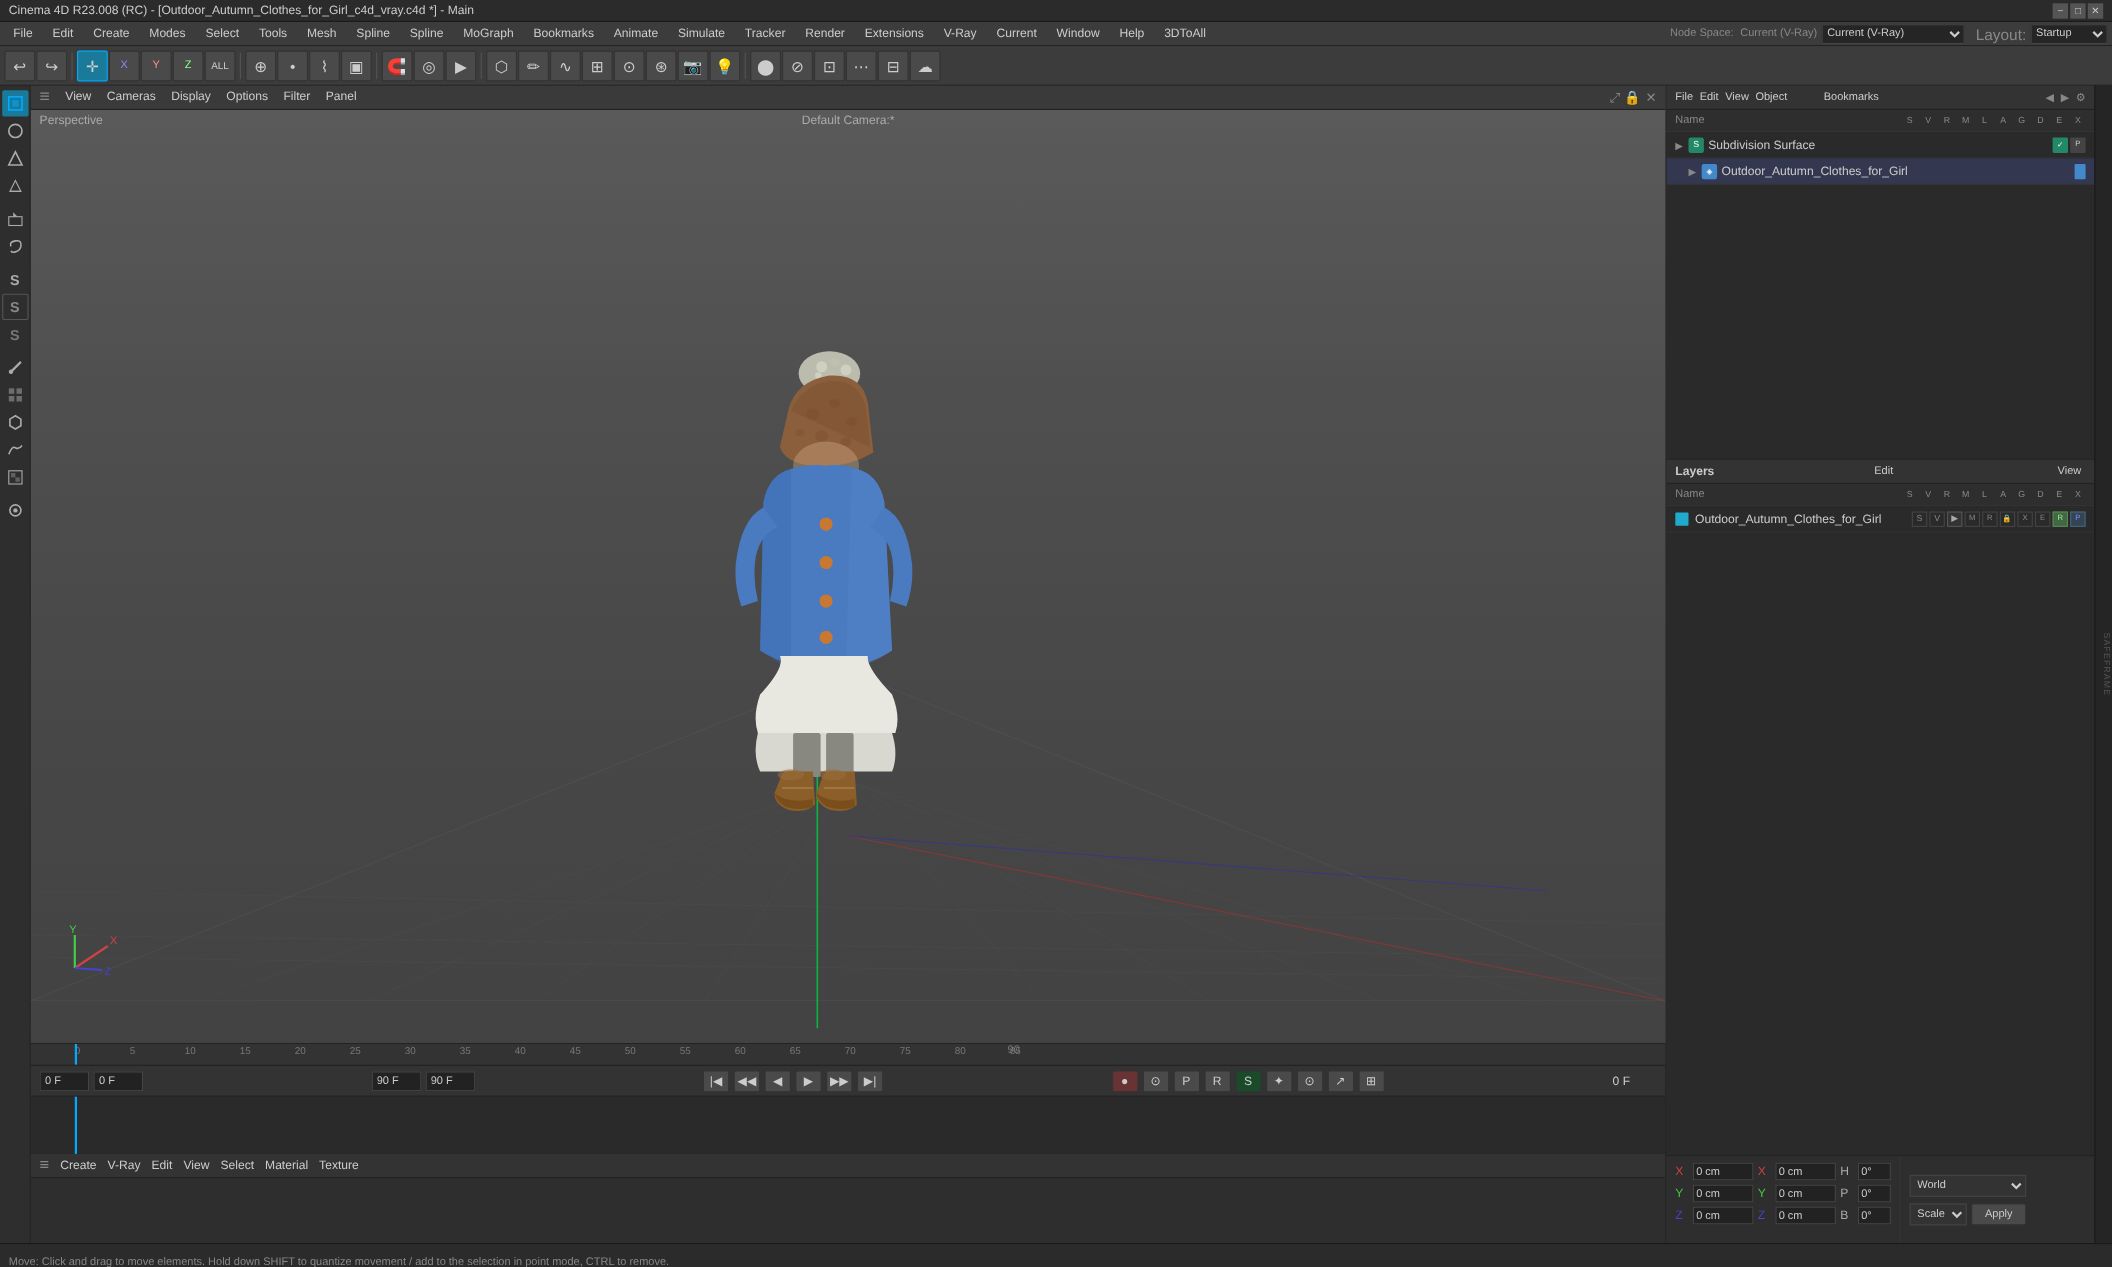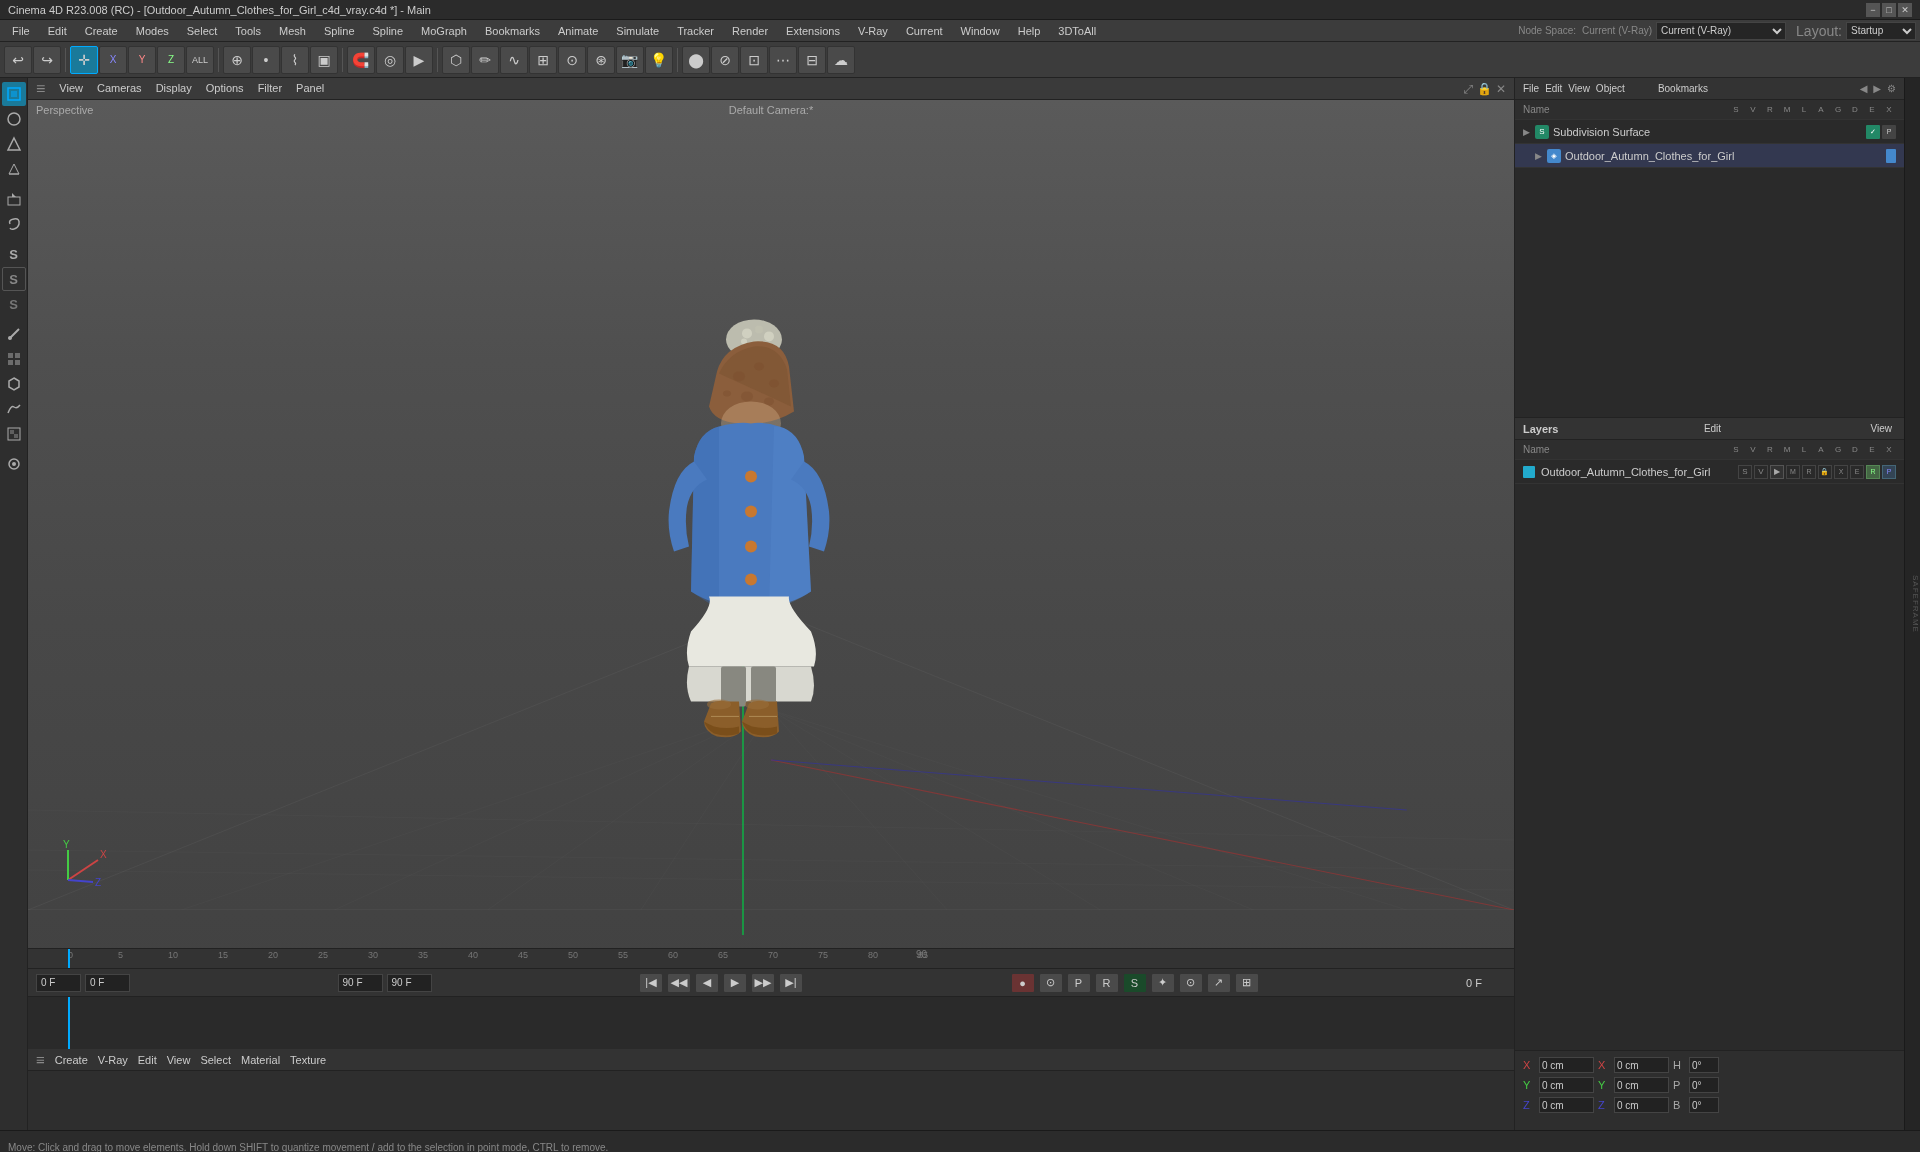--- a/index.html
+++ b/index.html
@@ -834,20 +834,36 @@
         <div style="display:flex;align-items:center;gap:4px;">
           <span style="width:12px;font-size:11px;color:#4444cc;">Z</span>
           <input style="width: 55px; height: 16px; background: rgb(34, 34, 34); border: 1px solid rgb(68, 68, 68); color: rgb(204, 204, 204); font-size: 10px; padding: 0px 2px;" value="0 cm">
           <span style="width:12px;font-size:11px;color:#4444cc;">Z</span>
           <input style="width: 55px; height: 16px; background: rgb(34, 34, 34); border: 1px solid rgb(68, 68, 68); color: rgb(204, 204, 204); font-size: 10px; padding: 0px 2px;" value="0 cm">
           <span style="width:12px;font-size:11px;color:#aaa;">B</span>
           <input style="width: 30px; height: 16px; background: rgb(34, 34, 34); border: 1px solid rgb(68, 68, 68); color: rgb(204, 204, 204); font-size: 10px; padding: 0px 2px;" value="0°">
         </div>
       </div>
 
+      <div style="padding:6px 8px;display:flex;flex-direction:column;gap:6px;justify-content:center;border-left:1px solid #333;min-width:120px;">
+        <div style="display:flex;align-items:center;gap:4px;">
+          <select style="flex:1;height:20px;background:#333;border:1px solid #444;color:#ccc;font-size:10px;padding:0 2px;cursor:pointer;">
+            <option>World</option>
+            <option>Local</option>
+            <option>Object</option>
+          </select>
+        </div>
+        <div style="display:flex;align-items:center;gap:4px;">
+          <select style="flex:1;height:20px;background:#333;border:1px solid #444;color:#ccc;font-size:10px;padding:0 2px;cursor:pointer;">
+            <option>Scale</option>
+            <option>Unit</option>
+          </select>
+          <button style="width:50px;height:20px;background:#4a4a4a;border:1px solid #333;color:#ccc;font-size:10px;cursor:pointer;border-radius:2px;">Apply</button>
+        </div>
+      </div>
 
     </div>
 
   </div>
 
   <div id="right-edge" style="width:16px;background:#252525;border-left:1px solid #1a1a1a;display:flex;flex-direction:column;align-items:center;overflow:hidden;">
     <span style="font-size:8px;color:#555;writing-mode:vertical-rl;padding:8px 0;letter-spacing:1px;">SAFEFRAME</span>
   </div>
 
 </div>

